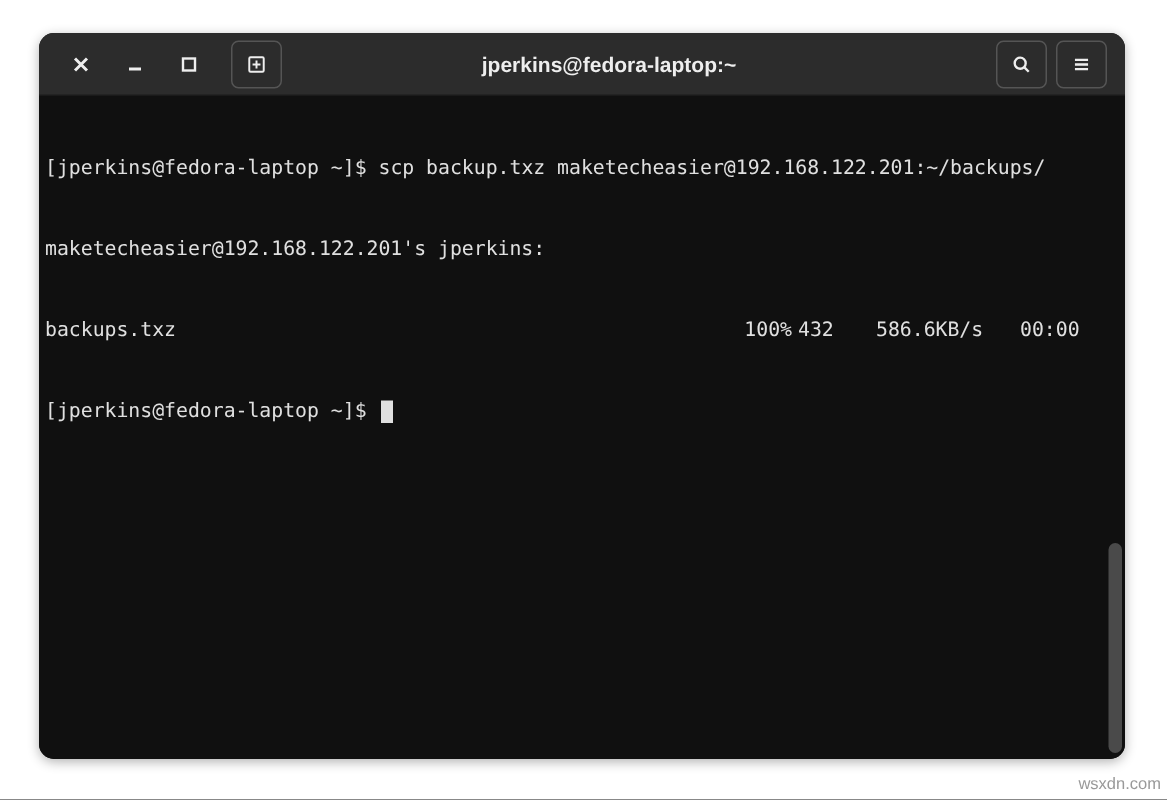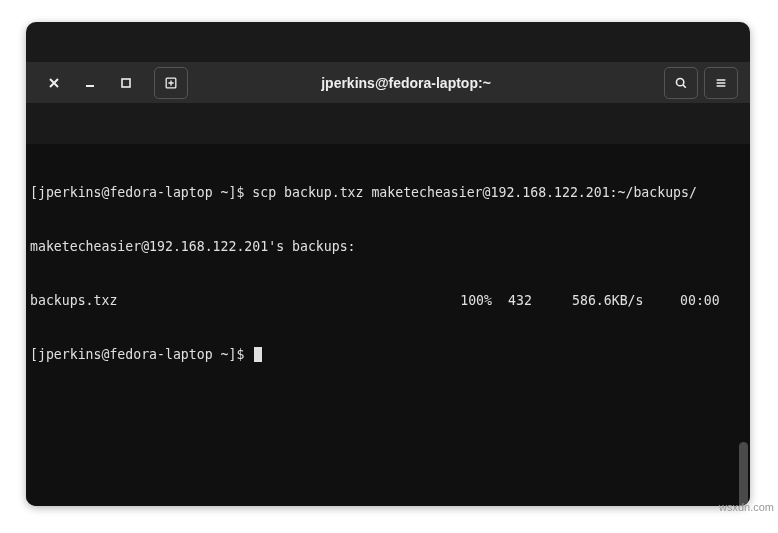--- a/index.html
+++ b/index.html
@@ -22,21 +22,20 @@
       box-shadow: 0 2px 8px rgba(0,0,0,0.3);
     }
     .titlebar {
       height: 42px;
       background: #2c2c2c;
       display: flex;
       align-items: center;
       padding: 0 12px;
       gap: 4px;
       border-bottom: 1px solid #1a1a1a;
-      margin-top: 40px;
     }
     .tb-btn {
       width: 32px;
       height: 32px;
       display: flex;
       align-items: center;
       justify-content: center;
       border-radius: 5px;
       color: #eee;
       cursor: pointer;
@@ -72,45 +71,44 @@
       background: #101010;
     }
     .terminal {
       padding: 4px 4px;
       font-family: "DejaVu Sans Mono", "Liberation Mono", monospace;
       font-size: 13.2px;
       line-height: 18px;
       color: #e0e0e0;
       white-space: pre;
       overflow: hidden;
-      margin-top: 40px;
     }
     .scrollbar {
       position: absolute;
       right: 2px;
       bottom: 4px;
       width: 9px;
       height: 140px;
       background: #4a4a4a;
       border-radius: 5px;
     }
     .watermark {
       position: absolute;
       right: 4px;
-      bottom: 20px;
+      bottom: 4px;
       font-size: 11px;
       color: #999;
       font-family: sans-serif;
       margin-top: 24px;
     }
     .line { display: block; }
     .transfer-line { display: flex; }
     .tf-file { flex: 0 0 auto; }
     .tf-gap { flex: 1; }
-    .tf-stats { flex: 0 0 auto; display: flex; gap: 16px; }
+    .tf-stats { flex: 0 0 auto; display: flex; gap: 4px; }
     .tf-pct { width: 52px; text-align: right; }
     .tf-size { width: 48px; text-align: left; }
     .tf-speed { width: 92px; text-align: left; }
     .tf-time { width: 66px; padding-right: 6px; }
     .cursor {
       display: inline-block;
       width: 8px;
       height: 15px;
       background: #e0e0e0;
       vertical-align: text-bottom;
@@ -155,21 +153,21 @@
         <svg viewBox="0 0 16 16">
             <path d="M3 4.5 L13 4.5 M3 8 L13 8 M3 11.5 L13 11.5" stroke="#eee" stroke-width="1.8"></path>
           </svg>
       </div>
     </div>
   </div>
 
   <div class="terminal-area">
     <div class="terminal">
       <span class="line"><span>[jperkins@fedora-laptop ~]$ </span><span>scp backup.txz maketecheasier@192.168.122.201:~/backups/</span></span>
-      <span class="line">maketecheasier@192.168.122.201's backups:</span>
+      <span class="line">maketecheasier@192.168.122.201's jperkins:</span>
       <span class="line transfer-line">
         <span class="tf-file">backups.txz</span>
         <span class="tf-gap"></span>
         <span class="tf-stats">
           <span class="tf-pct">100%</span>
           <span class="tf-size">432</span>
           <span class="tf-speed">586.6KB/s</span>
           <span class="tf-time">00:00</span>
         </span>
       </span>

